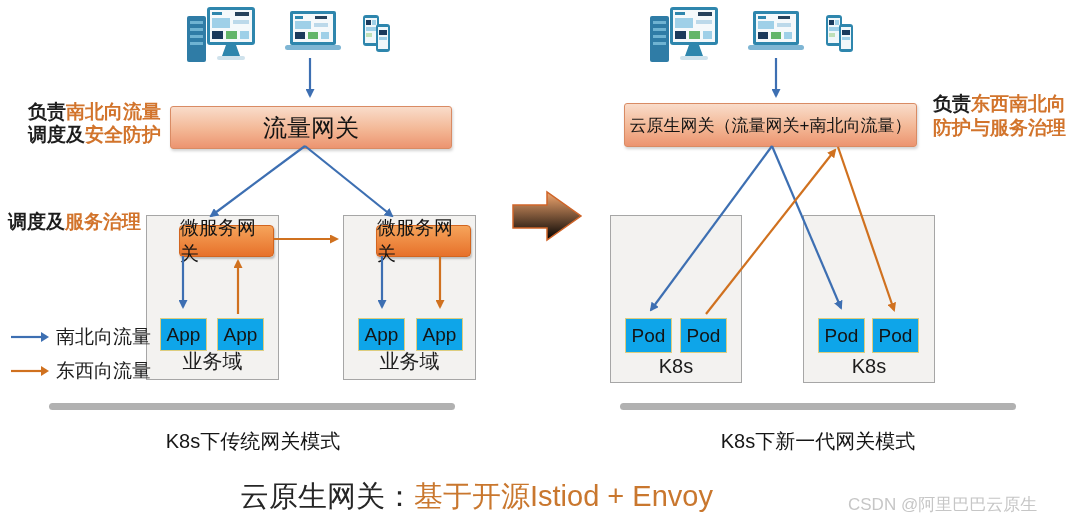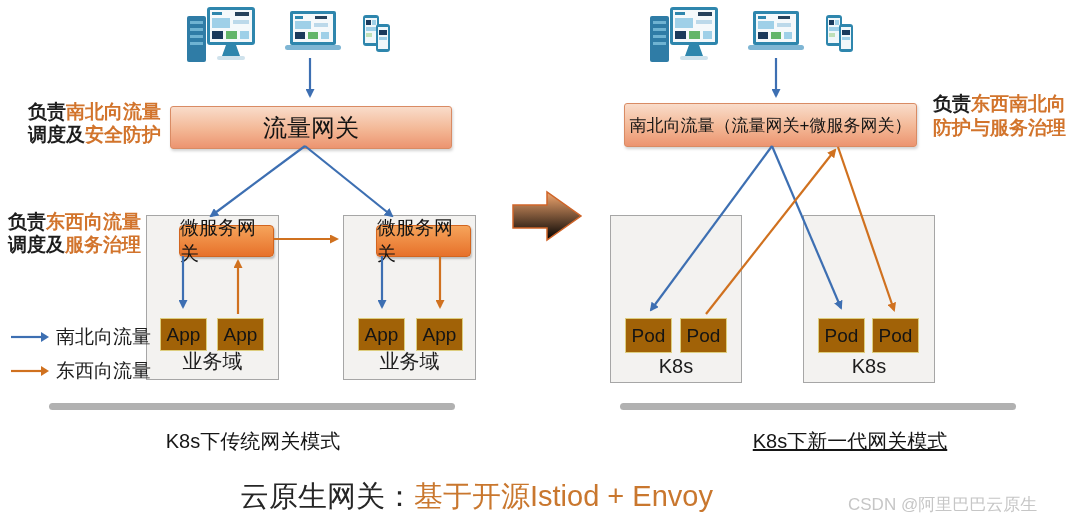--- a/index.html
+++ b/index.html
@@ -6,21 +6,21 @@
   body{font-family:"Liberation Sans","DejaVu Sans",sans-serif;}
   .canvas{position:relative;width:1080px;height:521px;background:#ffffff;overflow:hidden;}
   
   .container-gray{position:absolute;width:131px;height:163px;background:#f3f2f0;border:1px solid #a6a6a6;z-index:1;}
   .container-label{position:absolute;left:0;right:0;bottom:4px;text-align:center;font-size:20px;color:#1c1c1c;}
   
   .box-peach{position:absolute;background:linear-gradient(to bottom,#f9dcca 0%,#f3b795 55%,#ec9470 100%);border:1px solid #d98b64;border-radius:3px;box-shadow:1px 2px 3px rgba(0,0,0,.18);display:flex;align-items:center;justify-content:center;color:#141414;z-index:2;}
   
   .box-orange{position:absolute;left:4px;top:9px;right:4px;height:30px;background:linear-gradient(to bottom,#f6a45b 0%,#e7712a 100%);border:1px solid #d2651f;border-radius:4px;box-shadow:1px 2px 2px rgba(0,0,0,.22);display:flex;align-items:center;justify-content:center;font-size:19px;color:#141414;z-index:2;margin-left:28px;}
   
-  .chip{position:absolute;width:45px;height:31px;background:#a16207;border:1px solid #ddcd7e;display:flex;align-items:center;justify-content:center;font-size:19px;color:#141414;z-index:2;}
+  .chip{position:absolute;width:45px;height:31px;background:#0ea5e9;border:1px solid #ddcd7e;display:flex;align-items:center;justify-content:center;font-size:19px;color:#141414;z-index:2;}
   
   .side-label{position:absolute;font-size:19px;font-weight:700;line-height:23px;color:#1d1d1d;white-space:nowrap;z-index:2;}
   .side-label .hl{color:#d2742c;}
   
   .legend-row{position:absolute;display:flex;align-items:center;z-index:2;}
   .legend-row span{font-size:19px;color:#1d1d1d;margin-left:6px;}
   
   .divider{position:absolute;height:7px;background:#b1b1b1;border-radius:4px;z-index:1;}
   .cap{position:absolute;text-align:center;font-size:20px;color:#161616;z-index:2;}
   
@@ -33,21 +33,20 @@
 <body>
 
 <div class="canvas">
 
   <div class="side-label" style="left:28px;top:100px;">
     <div><span>负责</span><span class="hl">南北向流量</span></div>
     <div><span>调度及</span><span class="hl">安全防护</span></div>
   </div>
 
   <div class="side-label" style="left:8px;top:210px;">
-    <div><span>负责</span><span class="hl">东西向流量</span></div>
     <div><span>调度及</span><span class="hl">服务治理</span></div>
   </div>
 
   <div class="box-peach" style="left:170px;top:106px;width:280px;height:41px;font-size:24px;justify-content:center;">
     <span>流量网关</span>
   </div>
 
   <div class="container-gray" style="left:146px;top:215px;">
     <div class="box-orange">
       <span>微服务网关</span>
@@ -86,21 +85,21 @@
       <line x1="1" y1="7" x2="31" y2="7" stroke="#d0711f" stroke-width="2.2"></line>
       <path d="M31,2 L39,7 L31,12 z" fill="#d0711f"></path>
     </svg>
     <span>东西向流量</span>
   </div>
 
   <div class="divider" style="left:49px;top:403px;width:406px;"></div>
   <div class="cap" style="left:50px;top:428px;width:406px;">K8s下传统网关模式</div>
 
   <div class="box-peach" style="left:624px;top:103px;width:291px;height:42px;font-size:17px;">
-    <span>南北向流量（流量网关+微服务网关）</span>
+    <span>云原生网关（流量网关+南北向流量）</span>
   </div>
 
   <div class="side-label" style="left:933px;top:92px;line-height:24px;">
     <div><span>负责</span><span class="hl">东西南北向</span></div>
     <div><span class="hl">防护与服务治理</span></div>
   </div>
 
   <div class="container-gray" style="left:610px;top:215px;width:130px;height:166px;">
     <div class="chip" style="left:14px;top:102px;width:45px;height:33px;">
         <span>Pod</span>
@@ -115,21 +114,21 @@
     <div class="chip" style="left:14px;top:102px;width:45px;height:33px;">
         <span>Pod</span>
       </div>
     <div class="chip" style="left:68px;top:102px;width:45px;height:33px;">
         <span>Pod</span>
       </div>
     <div class="container-label">K8s</div>
   </div>
 
   <div class="divider" style="left:620px;top:403px;width:396px;"></div>
-  <div class="cap" style="left:652px;top:428px;width:396px;text-decoration:underline;">K8s下新一代网关模式</div>
+  <div class="cap" style="left:620px;top:428px;width:396px;">K8s下新一代网关模式</div>
 
   <div class="title">
     <span>云原生网关：</span><span class="hl">基于开源Istiod + Envoy</span>
   </div>
   <div class="watermark">CSDN @阿里巴巴云原生</div>
 
   <svg class="overlay" width="1080" height="521" viewBox="0 0 1080 521">
     <defs>
       <marker id="mb" markerWidth="9" markerHeight="9" refX="7" refY="4.5" orient="auto" markerUnits="userSpaceOnUse">
         <path d="M0,0 L9,4.5 L0,9 z" fill="#3d6fb2"></path>

